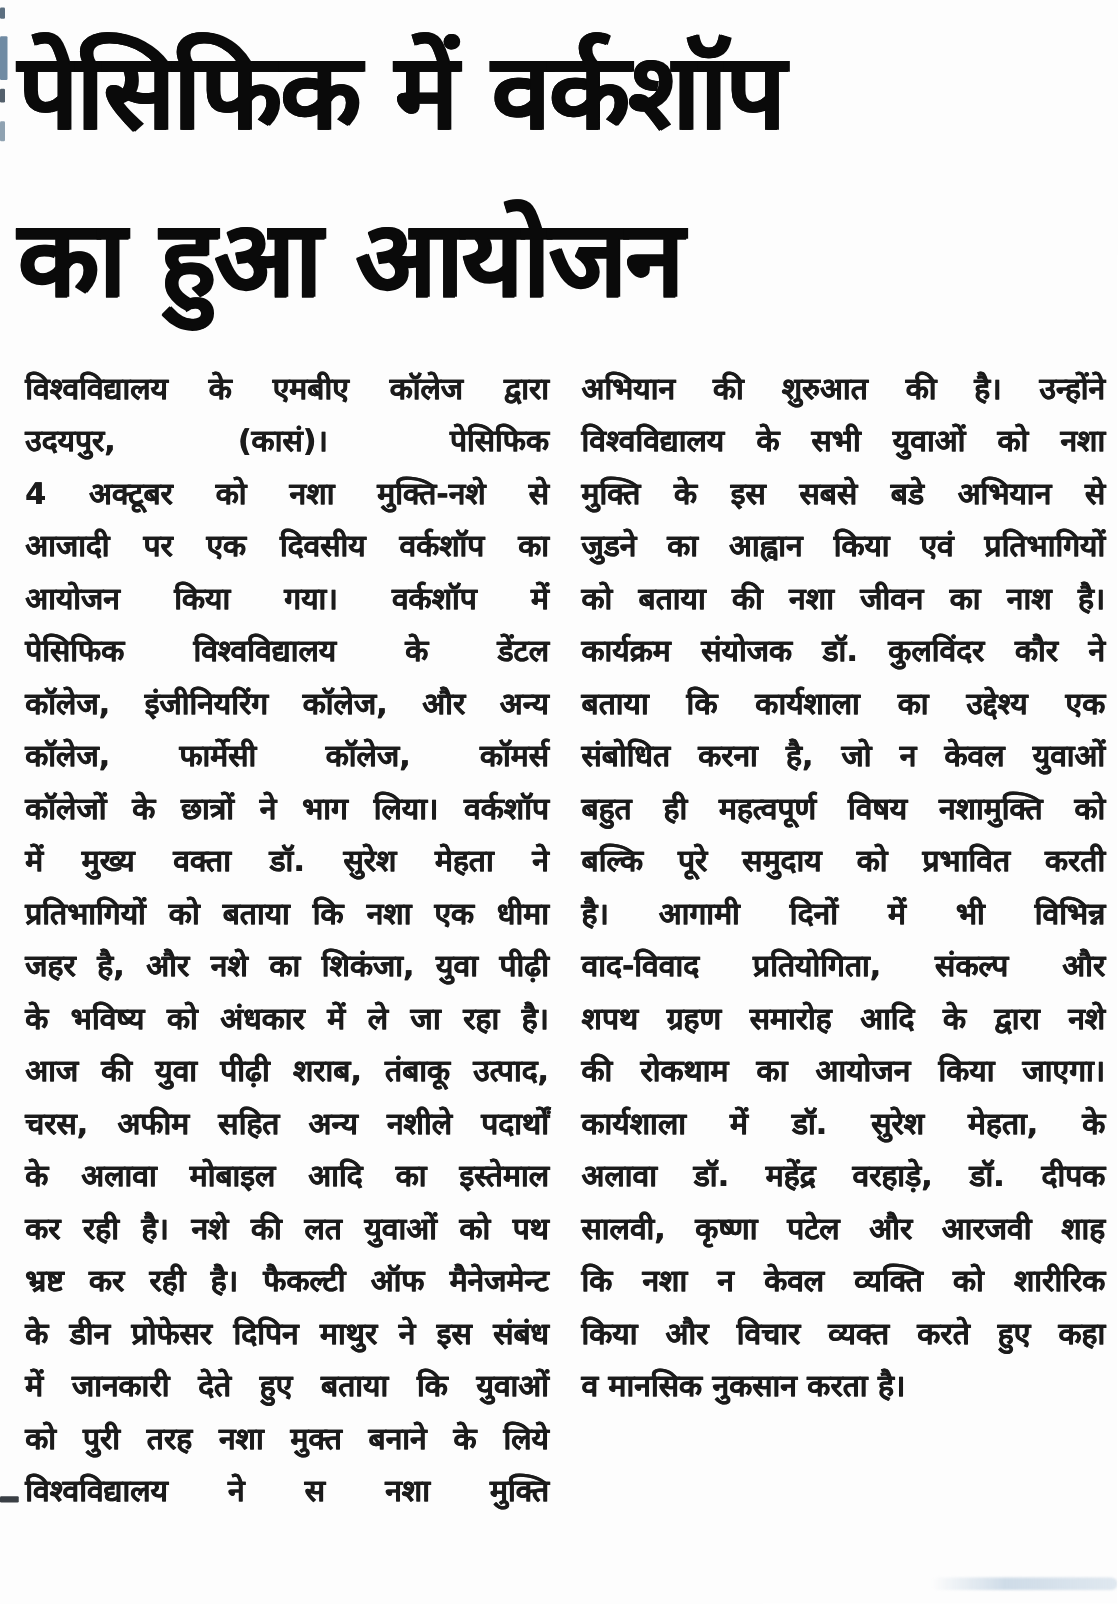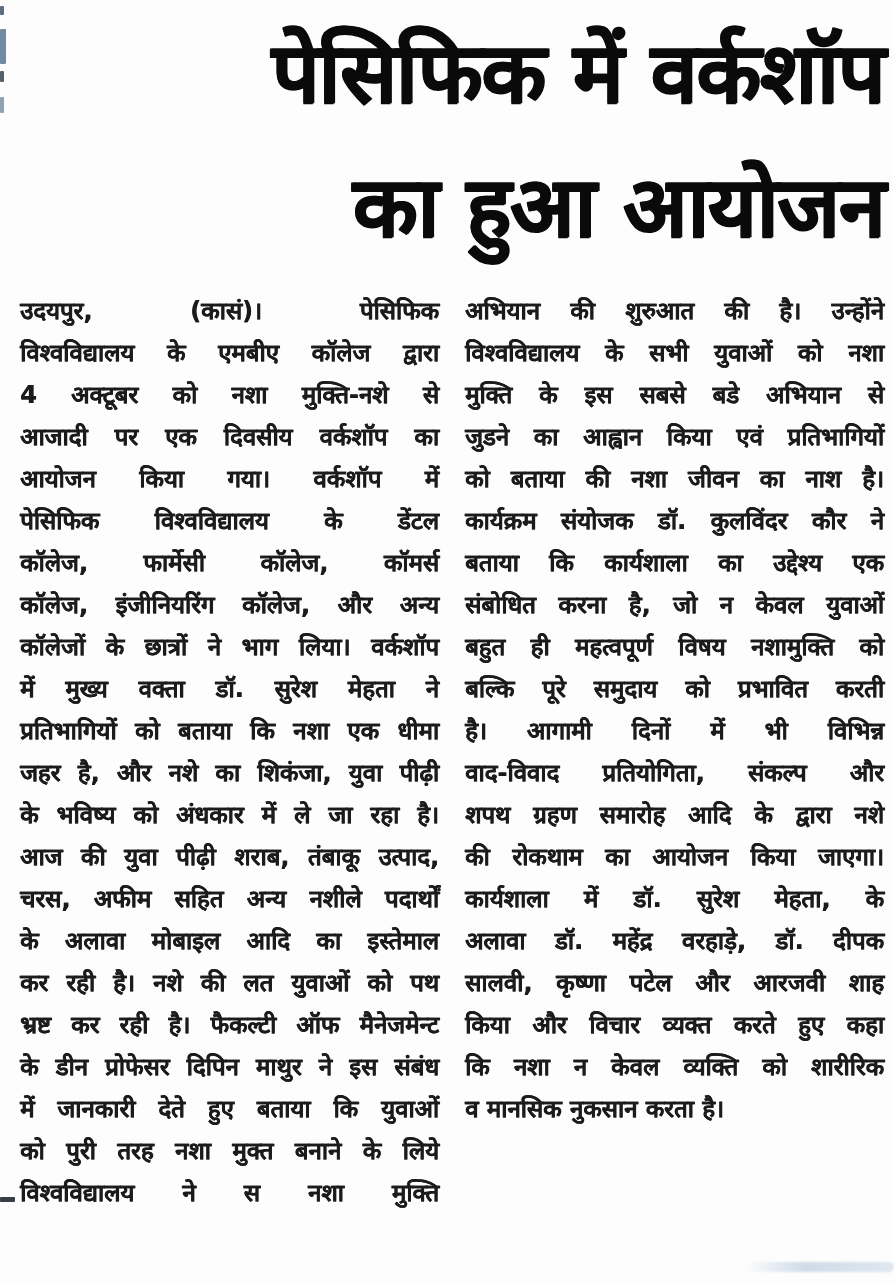--- a/index.html
+++ b/index.html
@@ -12,21 +12,21 @@
     width: 894px;
     height: 1283px;
     background: #fdfdfd;
     overflow: hidden;
     font-family: "DejaVu Sans", "Liberation Sans", sans-serif;
     color: #161616;
   }
   
   .headline {
     margin: 6px 10px 0 14px;
-    text-align: right;
+    text-align: left;
     font-weight: bold;
     font-size: 84px;
     line-height: 134px;
     color: #0a0a0a;
     letter-spacing: -1px;
     text-shadow: 1.5px 0 0 #0a0a0a, 0 0.5px 0 #0a0a0a;
     white-space: nowrap;
   }
   .hl-line { display: block; }
   
@@ -76,28 +76,28 @@
   <div class="artifact mark-dash"></div>
   <div class="artifact corner-shadow"></div>
 
   <h1 class="headline">
     <span class="hl-line">पेसिफिक में वर्कशॉप</span>
     <span class="hl-line">का हुआ आयोजन</span>
   </h1>
 
   <div class="body-cols">
     <div class="col col-left">
+        <div class="line">विश्वविद्यालय के एमबीए कॉलेज द्वारा</div>
         <div class="line">उदयपुर, (कासं)। पेसिफिक</div>
-        <div class="line">विश्वविद्यालय के एमबीए कॉलेज द्वारा</div>
         <div class="line">4 अक्टूबर को नशा मुक्ति-नशे से</div>
         <div class="line">आजादी पर एक दिवसीय वर्कशॉप का</div>
         <div class="line">आयोजन किया गया। वर्कशॉप में</div>
         <div class="line">पेसिफिक विश्वविद्यालय के डेंटल</div>
+        <div class="line">कॉलेज, इंजीनियरिंग कॉलेज, और अन्य</div>
         <div class="line">कॉलेज, फार्मेसी कॉलेज, कॉमर्स</div>
-        <div class="line">कॉलेज, इंजीनियरिंग कॉलेज, और अन्य</div>
         <div class="line">कॉलेजों के छात्रों ने भाग लिया। वर्कशॉप</div>
         <div class="line">में मुख्य वक्ता डॉ. सुरेश मेहता ने</div>
         <div class="line">प्रतिभागियों को बताया कि नशा एक धीमा</div>
         <div class="line">जहर है, और नशे का शिकंजा, युवा पीढ़ी</div>
         <div class="line">के भविष्य को अंधकार में ले जा रहा है।</div>
         <div class="line">आज की युवा पीढ़ी शराब, तंबाकू उत्पाद,</div>
         <div class="line">चरस, अफीम सहित अन्य नशीले पदार्थों</div>
         <div class="line">के अलावा मोबाइल आदि का इस्तेमाल</div>
         <div class="line">कर रही है। नशे की लत युवाओं को पथ</div>
         <div class="line">भ्रष्ट कर रही है। फैकल्टी ऑफ मैनेजमेन्ट</div>
@@ -117,19 +117,19 @@
         <div class="line">संबोधित करना है, जो न केवल युवाओं</div>
         <div class="line">बहुत ही महत्वपूर्ण विषय नशामुक्ति को</div>
         <div class="line">बल्कि पूरे समुदाय को प्रभावित करती</div>
         <div class="line">है। आगामी दिनों में भी विभिन्न</div>
         <div class="line">वाद-विवाद प्रतियोगिता, संकल्प और</div>
         <div class="line">शपथ ग्रहण समारोह आदि के द्वारा नशे</div>
         <div class="line">की रोकथाम का आयोजन किया जाएगा।</div>
         <div class="line">कार्यशाला में डॉ. सुरेश मेहता, के</div>
         <div class="line">अलावा डॉ. महेंद्र वरहाड़े, डॉ. दीपक</div>
         <div class="line">सालवी, कृष्णा पटेल और आरजवी शाह</div>
+        <div class="line">कि नशा न केवल व्यक्ति को शारीरिक</div>
         <div class="line">किया और विचार व्यक्त करते हुए कहा</div>
-        <div class="line">कि नशा न केवल व्यक्ति को शारीरिक</div>
         <div class="line">व मानसिक नुकसान करता है।</div>
       </div>
   </div>
 
 </div>
 
 </body></html>

